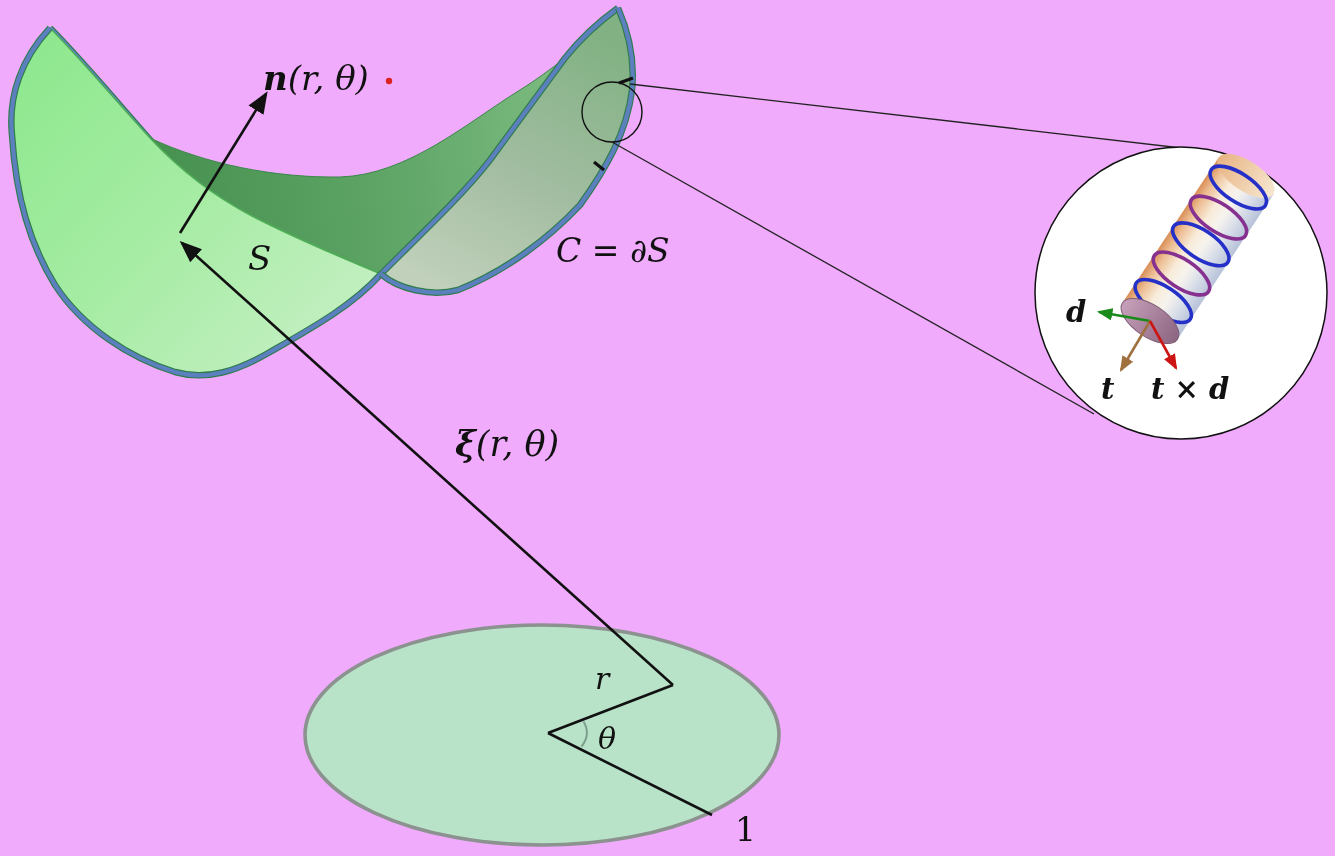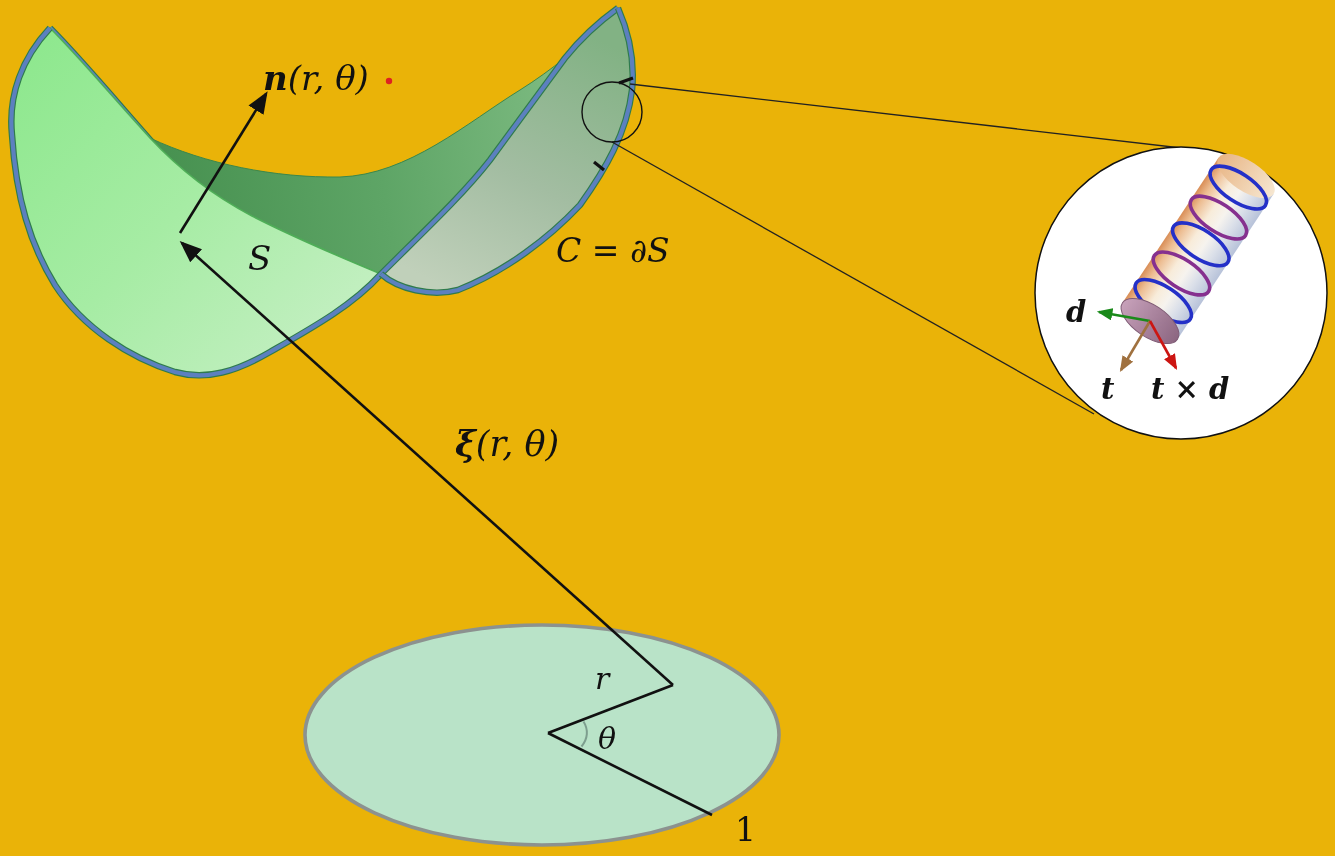--- a/index.html
+++ b/index.html
@@ -1,16 +1,16 @@
 <!DOCTYPE html>
 <html><head>
 <meta charset="utf-8">
 <style>
   html,body{margin:0;padding:0;background:#ffffff;}
-  .stage{position:relative;width:1335px;height:856px;background:#eab308;overflow:hidden;
+  .stage{position:relative;width:1335px;height:856px;background:#f0abfc;overflow:hidden;
          font-family:"DejaVu Serif", serif;}
   svg{display:block;}
   text{fill:#111111;}
   .math{font-family:"DejaVu Serif", serif;font-style:italic;}
   .mathbold{font-family:"DejaVu Serif", serif;font-style:italic;font-weight:bold;}
   .upright{font-family:"DejaVu Serif", serif;font-style:normal;}
 </style>
 </head>
 <body>
 

